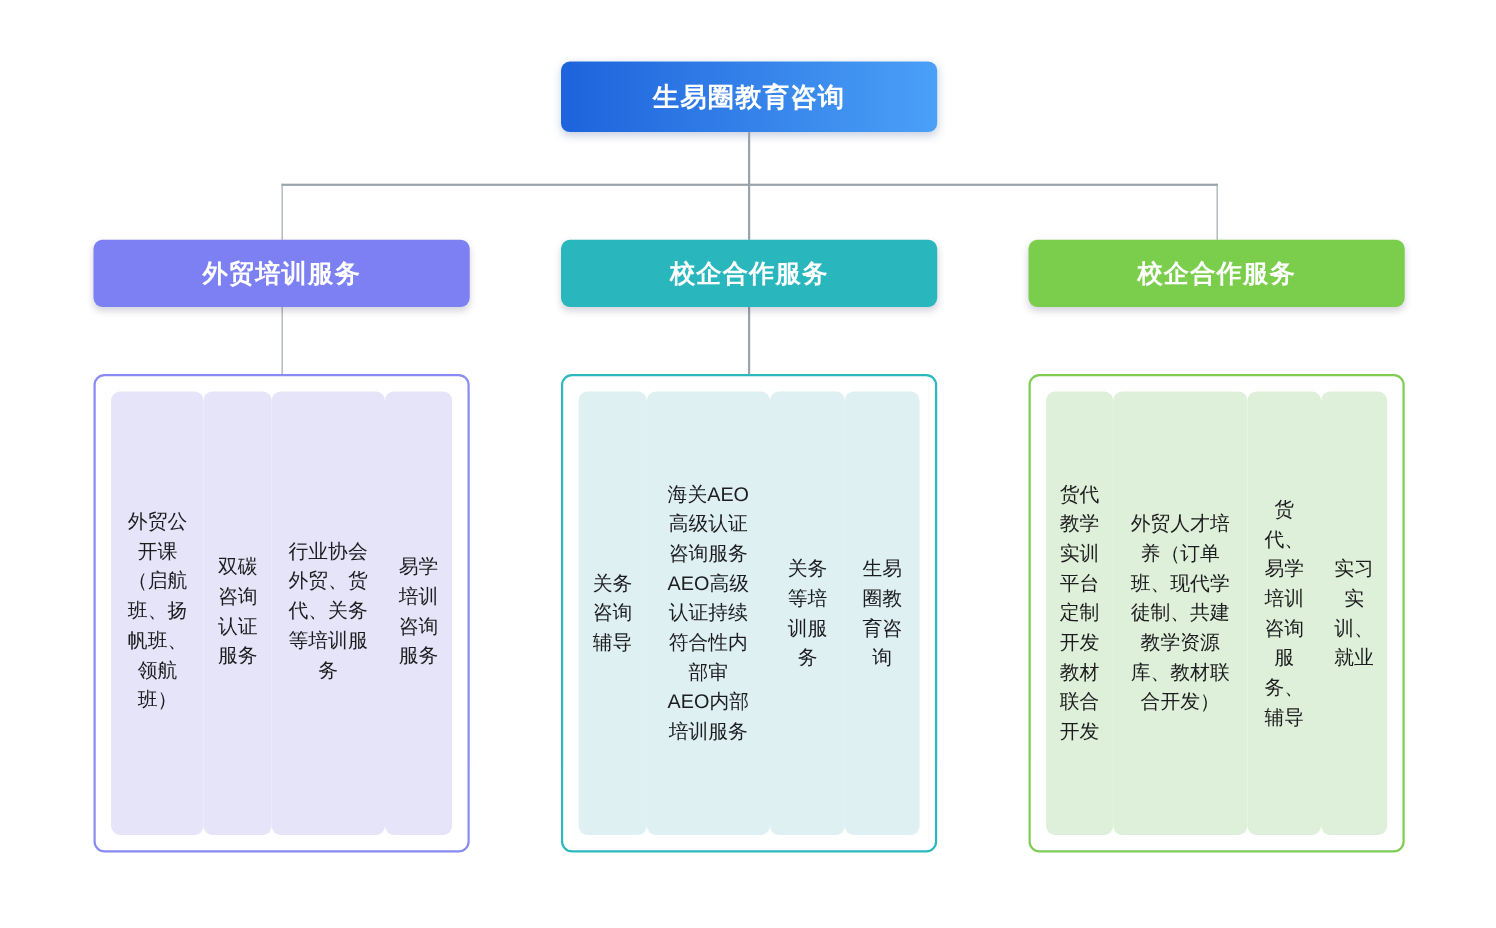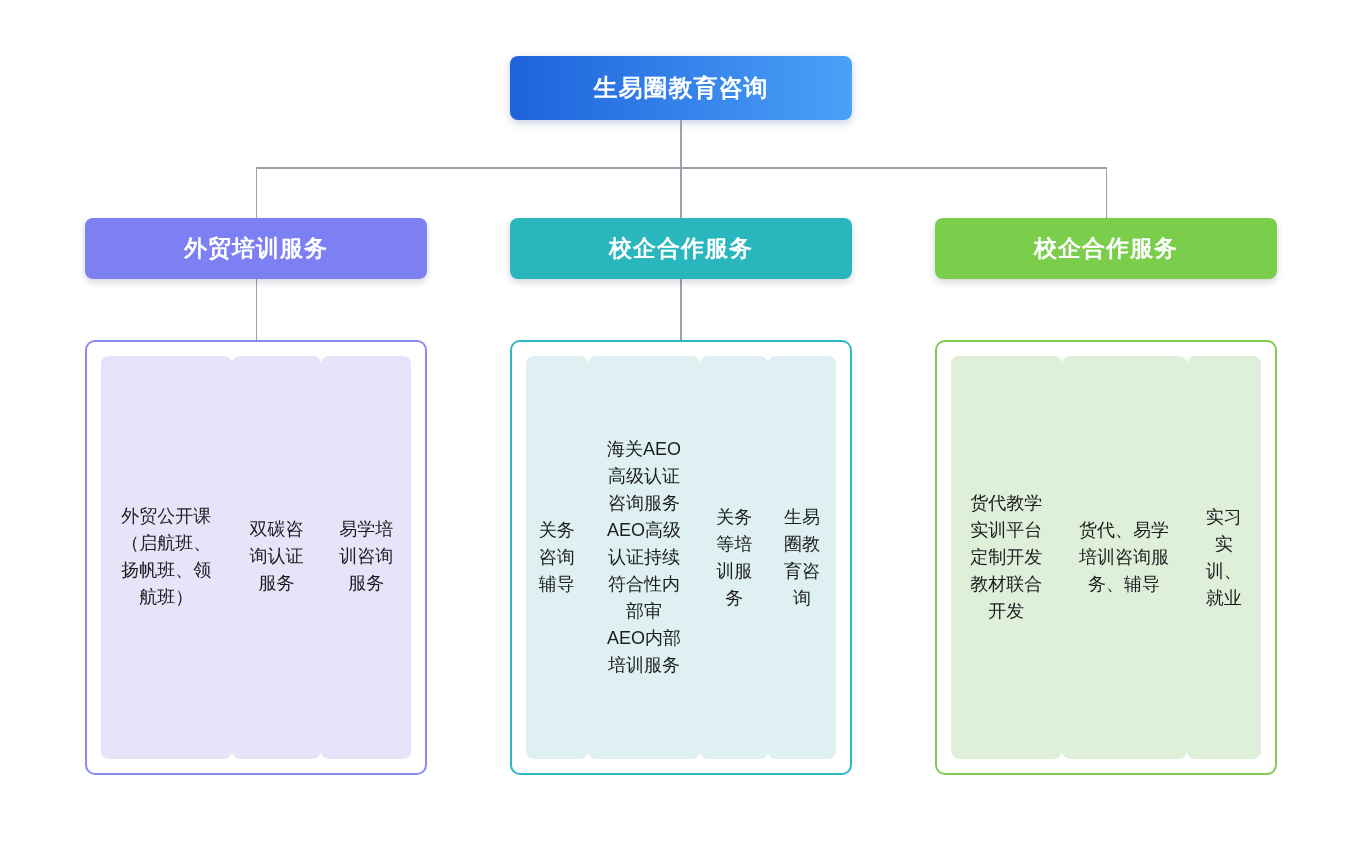--- a/index.html
+++ b/index.html
@@ -96,20 +96,21 @@
   <div class="line v" style="left:680px; top:279px; height:61px;"></div>
 
   <div class="column col-0" style="--header: #7c80f3; --border: #888cf2; --item-bg: #e6e4f9;">
     <div class="branch-header">
       <span>外贸培训服务</span>
     </div>
     <div class="branch-container">
       <div class="service-item">外贸公开课
 （启航班、扬帆班、领航班）</div>
       <div class="service-item">双碳咨询认证服务</div>
+      <div class="service-item">行业协会外贸、货代、关务等培训服务</div>
       <div class="service-item">易学培训咨询服务</div>
     </div>
   </div>
 
   <div class="column col-1" style="--header: #29b7bd; --border: #2bb8be; --item-bg: #def0f2;">
     <div class="branch-header">
       <span>校企合作服务</span>
     </div>
     <div class="branch-container">
       <div class="service-item">关务咨询辅导</div>
@@ -121,18 +122,19 @@
     </div>
   </div>
 
   <div class="column col-2" style="--header: #7bce4b; --border: #7ecd52; --item-bg: #dff0da;">
     <div class="branch-header">
       <span>校企合作服务</span>
     </div>
     <div class="branch-container">
       <div class="service-item">货代教学实训平台定制开发
 教材联合开发</div>
+      <div class="service-item">外贸人才培养（订单班、现代学徒制、共建教学资源库、教材联合开发）</div>
       <div class="service-item">货代、易学培训咨询服务、辅导</div>
       <div class="service-item">实习实训、就业</div>
     </div>
   </div>
 
 </div>
 
 </body></html>

